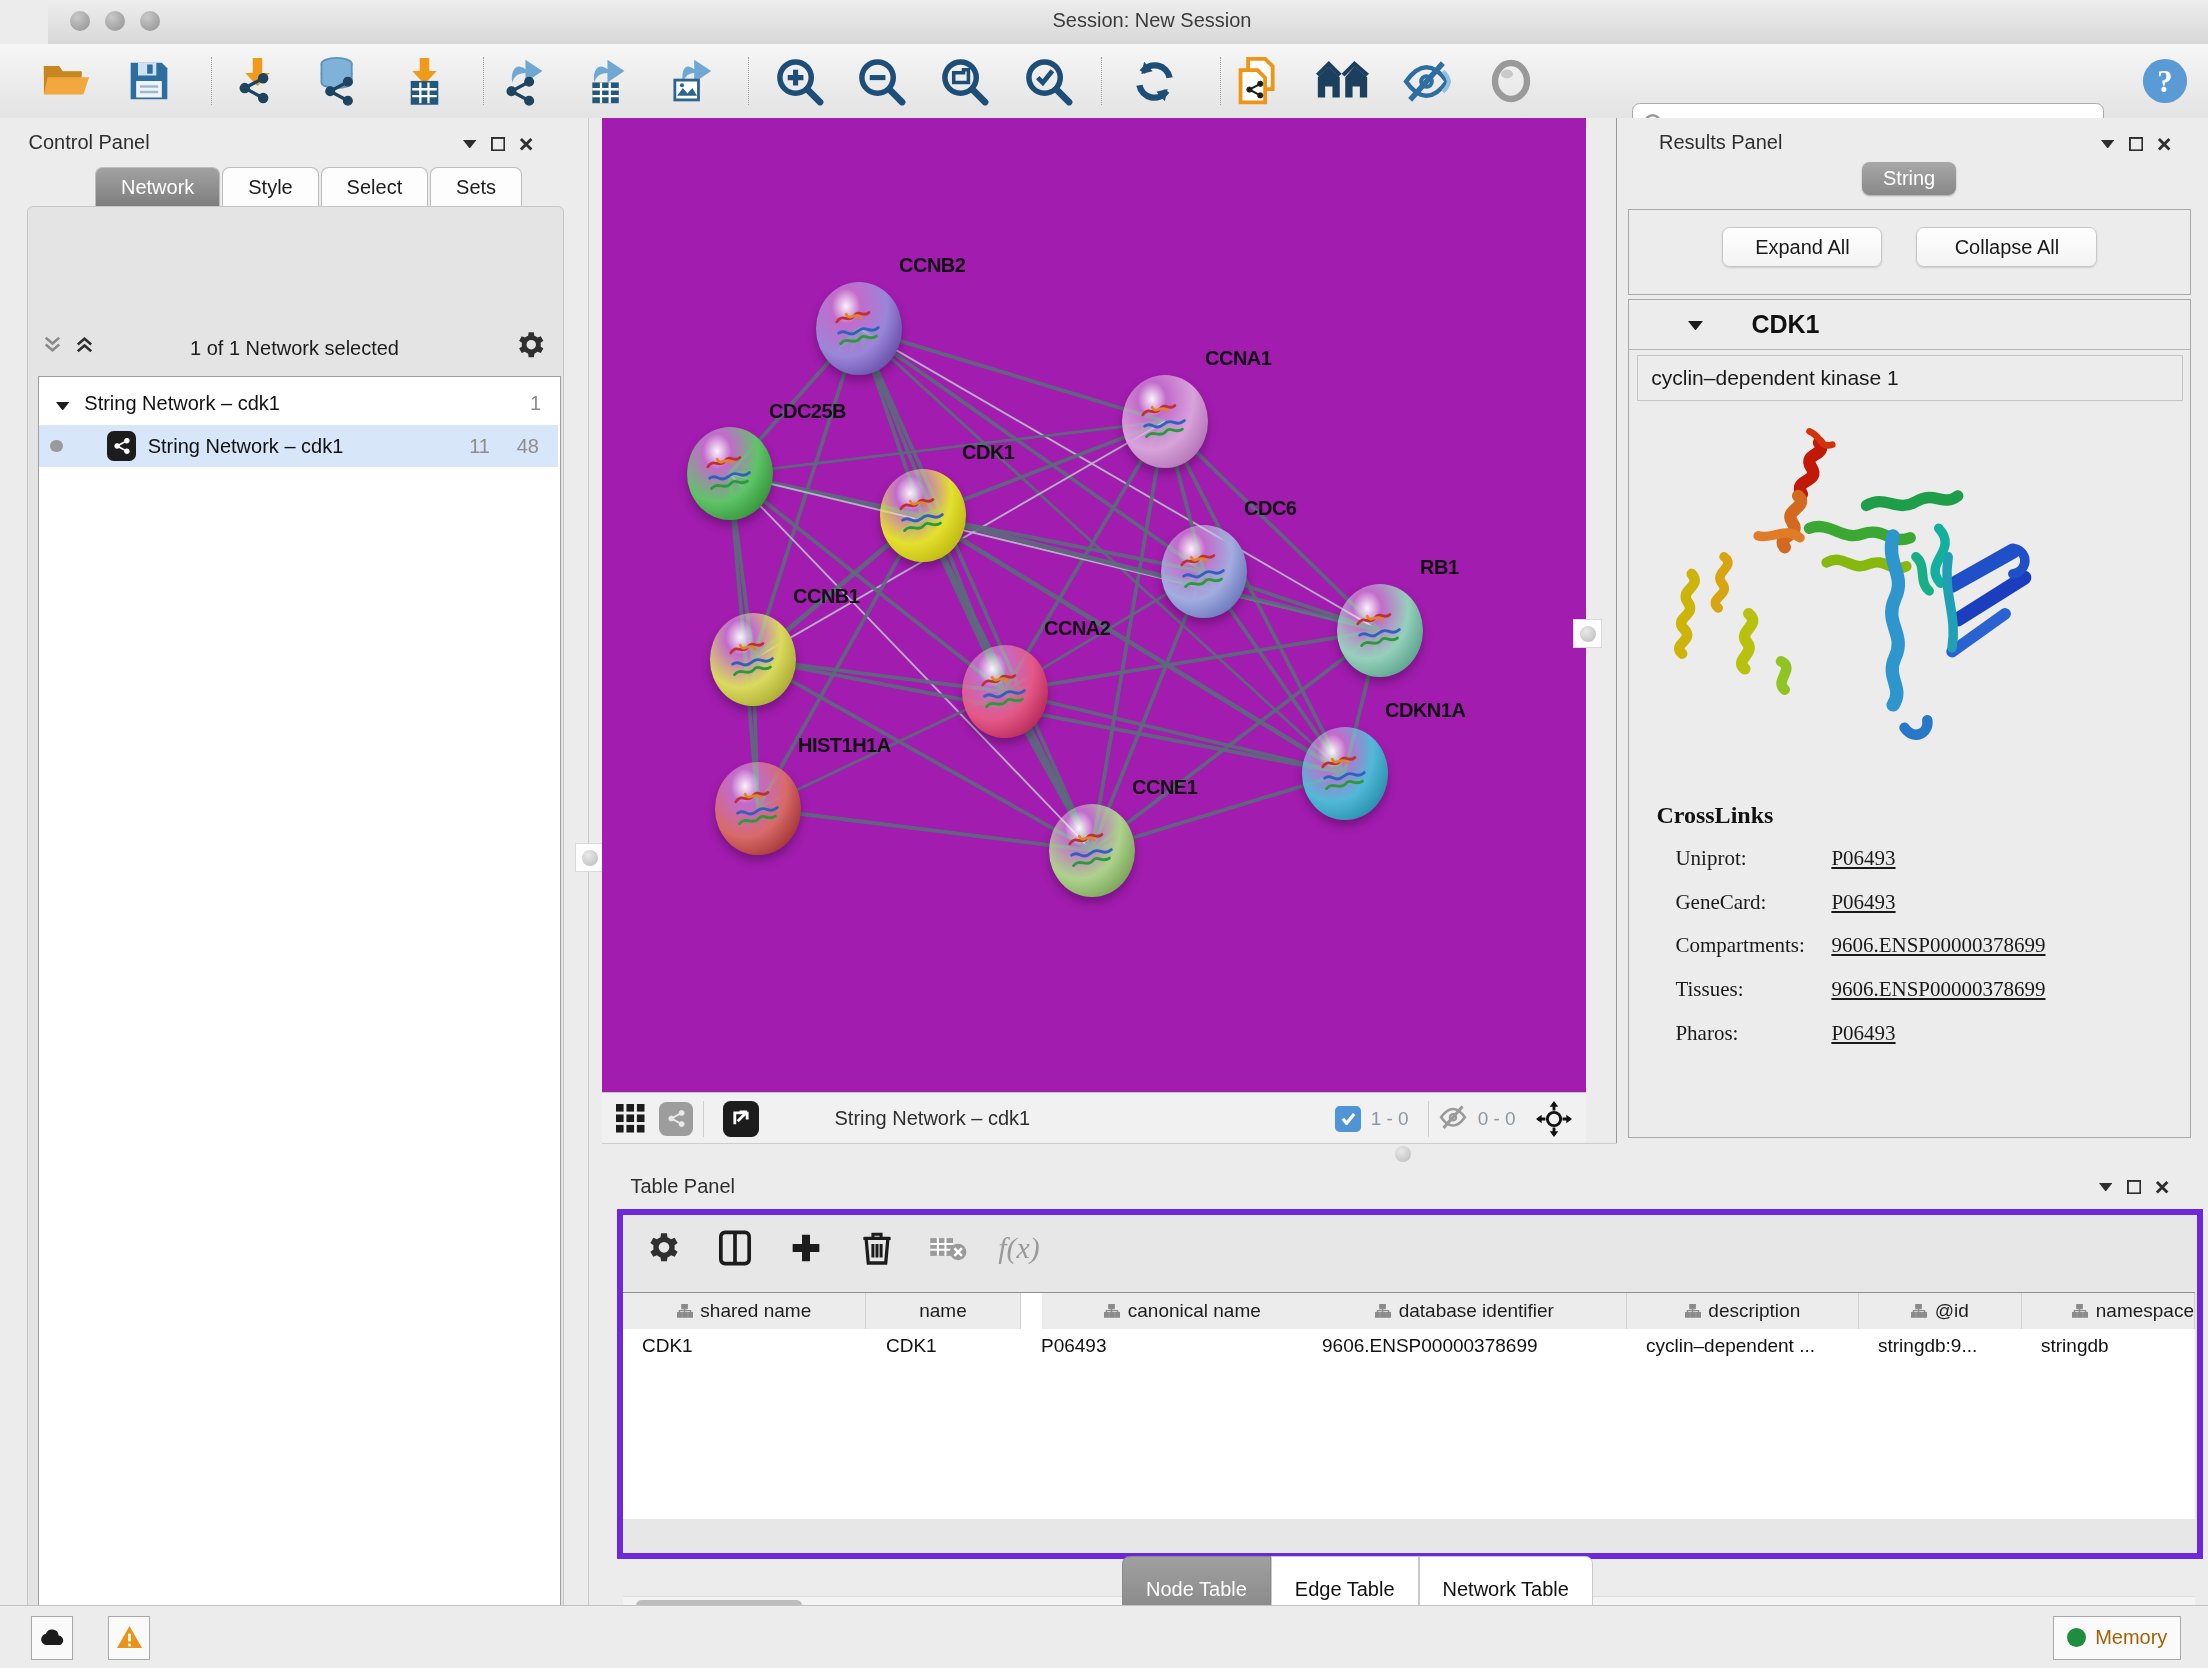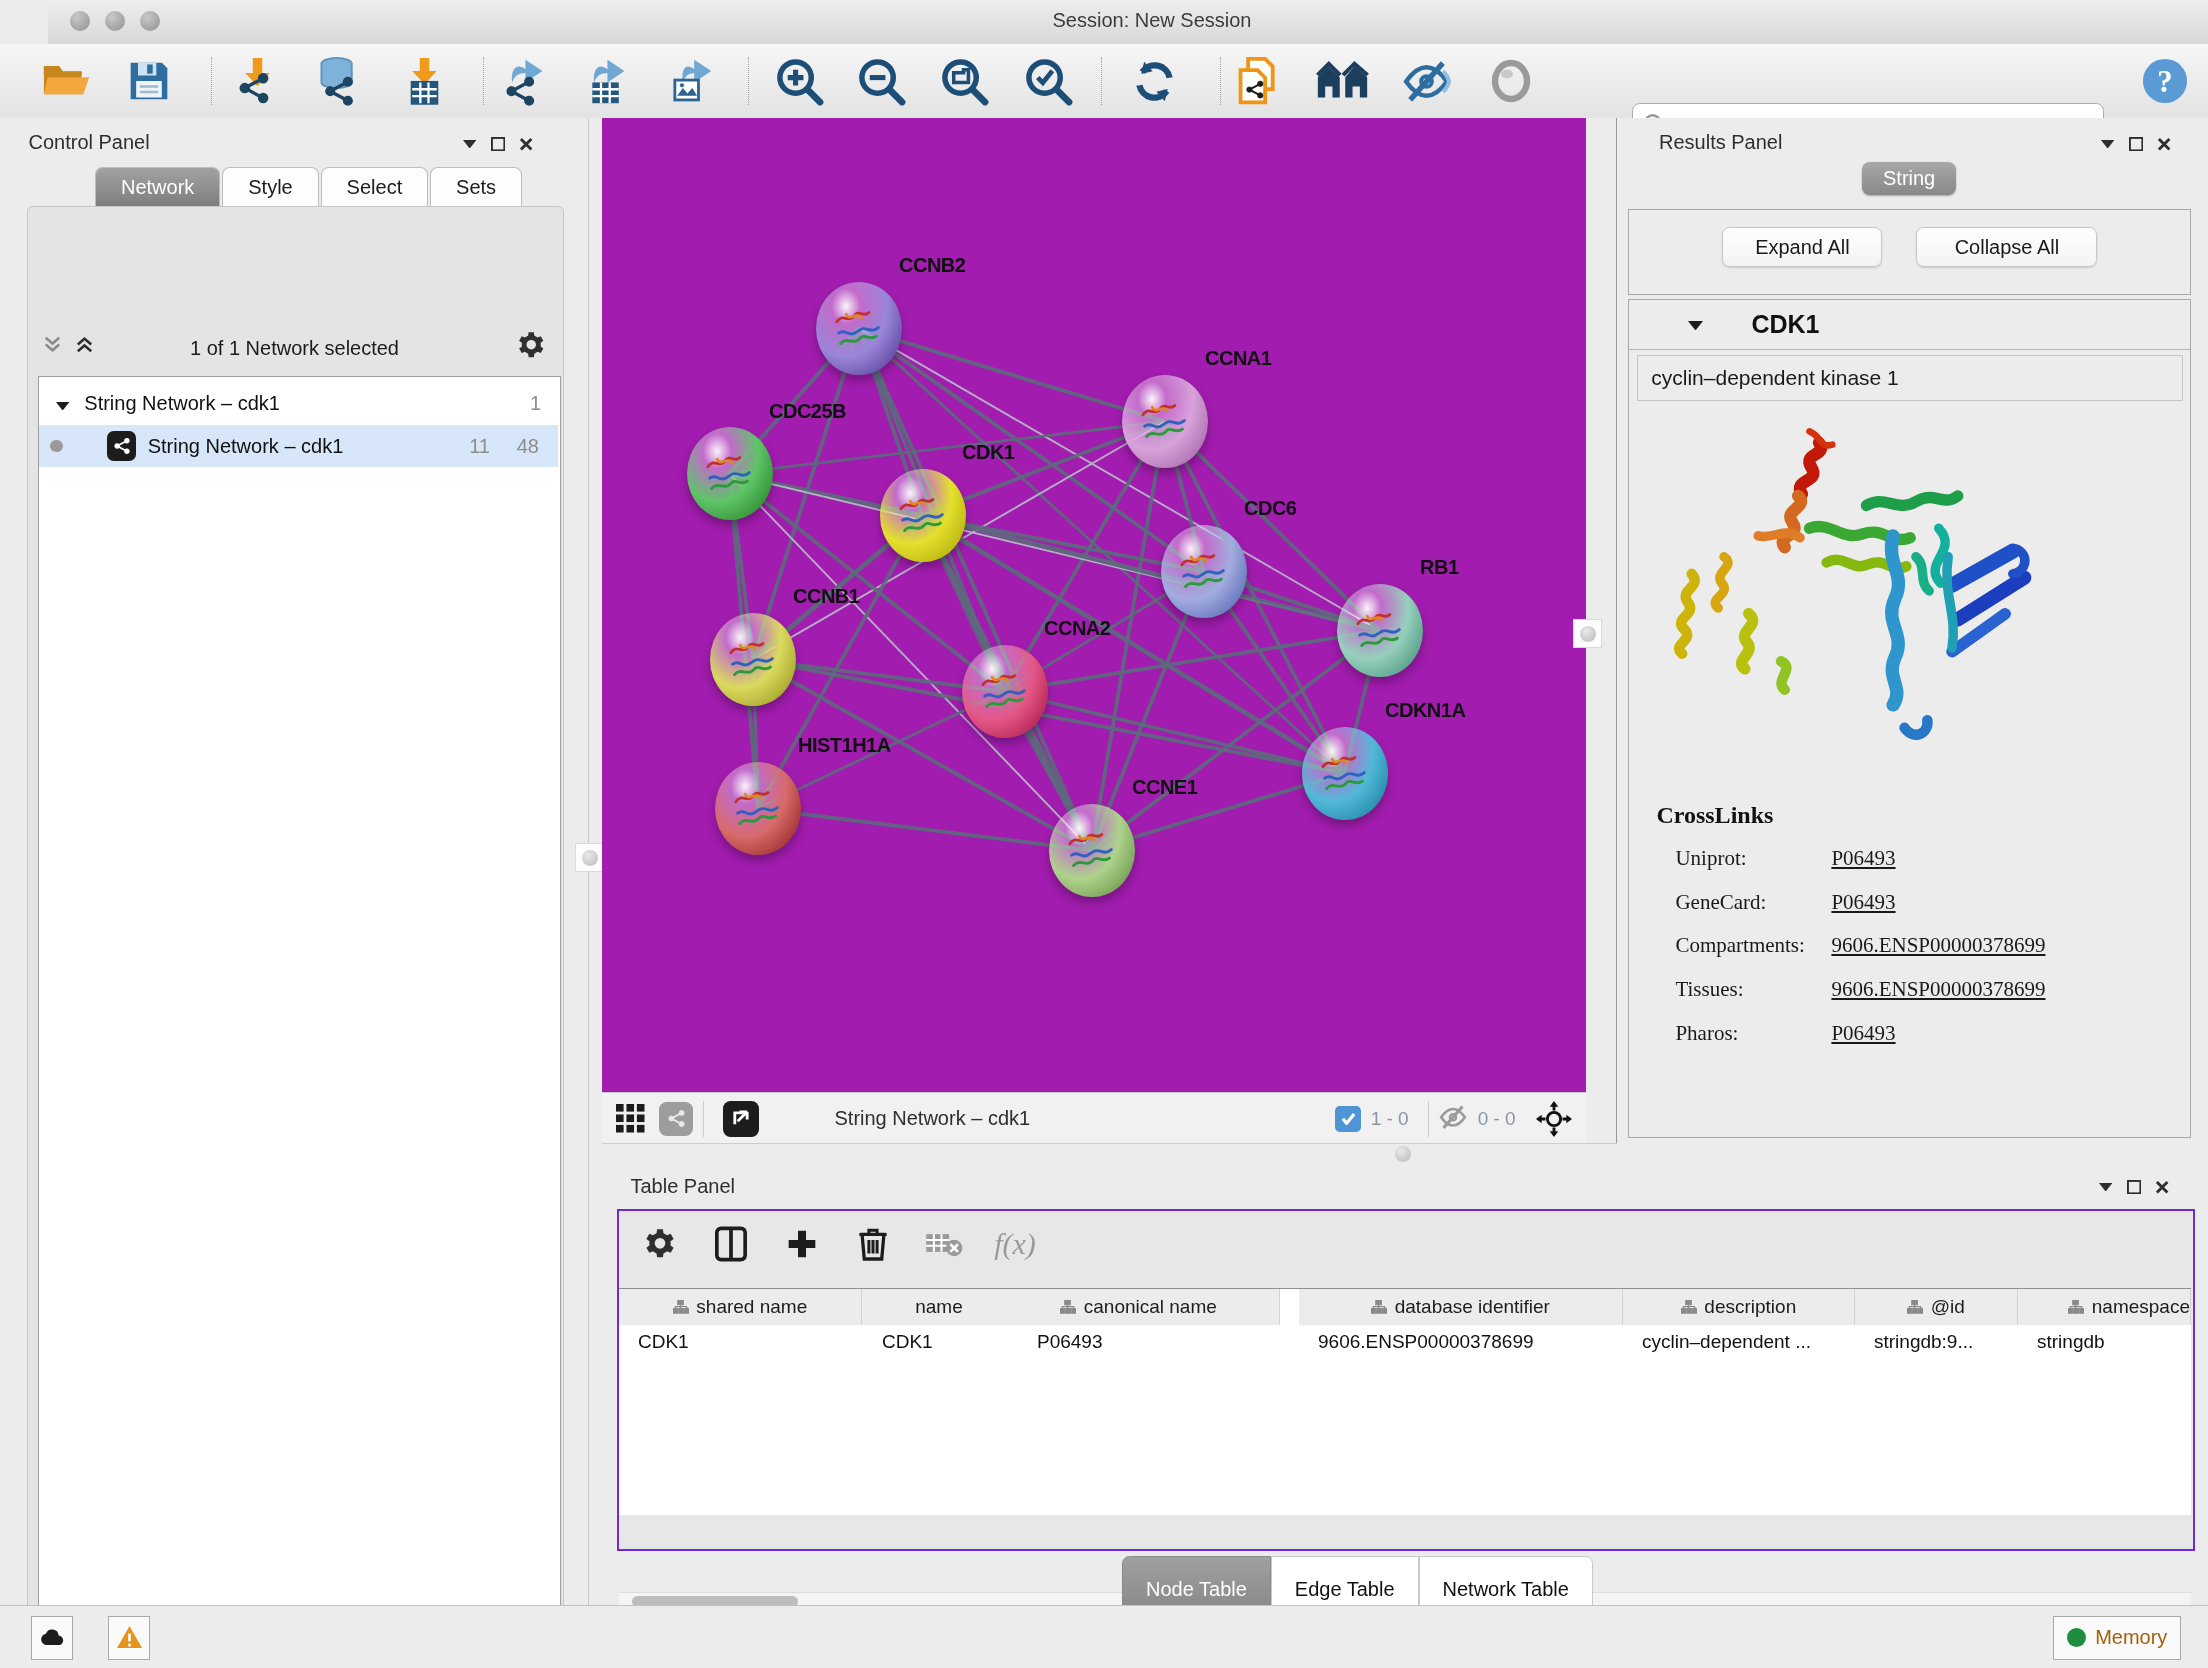--- a/index.html
+++ b/index.html
@@ -41,21 +41,21 @@
   
   #rpanel{left:1617px;top:118px;width:592px;height:1047px;background:#ececec;}
   #stringtab{left:245px;top:44px;padding:4.8px 21px;background:linear-gradient(#a8a8a8,#888);border-radius:7.6px;color:#fff;font-size:20px;box-shadow:0 1px 1.9px rgba(0,0,0,.3);cursor:pointer;}
   .rbox{border:1px solid #a8a8a8;background:#ececec;}
   .btn{background:linear-gradient(#ffffff,#f3f3f3);border:1px solid #c7c7c7;border-radius:7.6px;font-size:20px;color:#1a1a1a;padding:7.6px 23px;cursor:pointer;box-shadow:0 1px 1.9px rgba(0,0,0,.15);}
   .serif{font-family:"Liberation Serif",serif;}
   .xlink{color:#0000cc;text-decoration:underline;cursor:pointer;}
   .xrow{position:absolute;font-size:21px;color:#1a1a1a;}
   
   #tpanel{left:602px;top:1165px;width:1606px;height:440px;background:#ececec;}
-  #tbox{left:15px;top:44px;width:1574px;height:338px;background:#e7e7e7;border:2px solid #6d28d9;text-decoration:underline;}
+  #tbox{left:15px;top:44px;width:1574px;height:338px;background:#e7e7e7;border:6px solid #6d28d9;text-decoration:underline;}
   .tpico{width:44px;height:44px;display:flex;align-items:center;justify-content:center;cursor:pointer;}
   #ttable{position:absolute;left:0px;top:77px;width:1572px;height:226px;background:#fff;border-top:1px solid #8f8f8f;}
   .hcell{position:absolute;top:0;height:36px;display:flex;align-items:center;justify-content:center;gap:7.6px;font-size:19px;color:#1d1d1d;background:#ececec;border-right:1px solid #d2d2d2;box-sizing:border-box;cursor:pointer;}
   .ccell{position:absolute;top:42px;font-size:19px;color:#111;white-space:nowrap;overflow:hidden;}
   #hscroll{position:absolute;left:0;top:303px;width:1572px;height:17px;background:#f4f4f4;border-top:1px solid #dcdcdc;}
   #hthumb{position:absolute;left:13.3px;top:2.9px;width:166px;height:11.4px;border-radius:5.7px;background:#bdbdbd;cursor:pointer;}
   .btab{height:36px;font-size:20px;display:flex;align-items:center;justify-content:center;padding:14px 23px;background:#fff;border:1px solid #c9c9c9;color:#111;cursor:pointer;}
   .btab.sel{background:linear-gradient(#a0a0a0,#858585);color:#fff;border-color:#8a8a8a;border-radius:7.6px 0 0 7.6px;}
   
   #statusbar{left:0;top:1605px;width:2208px;height:63px;background:#ececec;border-top:1px solid #c2c2c2;}
@@ -688,21 +688,21 @@
               <svg width="16" height="13.3" viewBox="0 0 17 14">
                 <g fill="#8a8a8a" stroke="#8a8a8a">
                   <use href="#g-tree"></use>
                 </g>
               </svg>
               <span>shared name</span>
             </div>
             <div class="hcell" style="left: 243px; width: 155px;">
               <span>name</span>
             </div>
-            <div class="hcell" style="left: 379px; width: 282px; text-align: center;">
+            <div class="hcell" style="left: 419px; width: 282px; text-align: center;">
               <svg width="16" height="13.3" viewBox="0 0 17 14">
                 <g fill="#8a8a8a" stroke="#8a8a8a">
                   <use href="#g-tree"></use>
                 </g>
               </svg>
               <span>canonical name</span>
             </div>
             <div class="hcell" style="left: 680px; width: 324px;">
               <svg width="16" height="13.3" viewBox="0 0 17 14">
                 <g fill="#8a8a8a" stroke="#8a8a8a">

